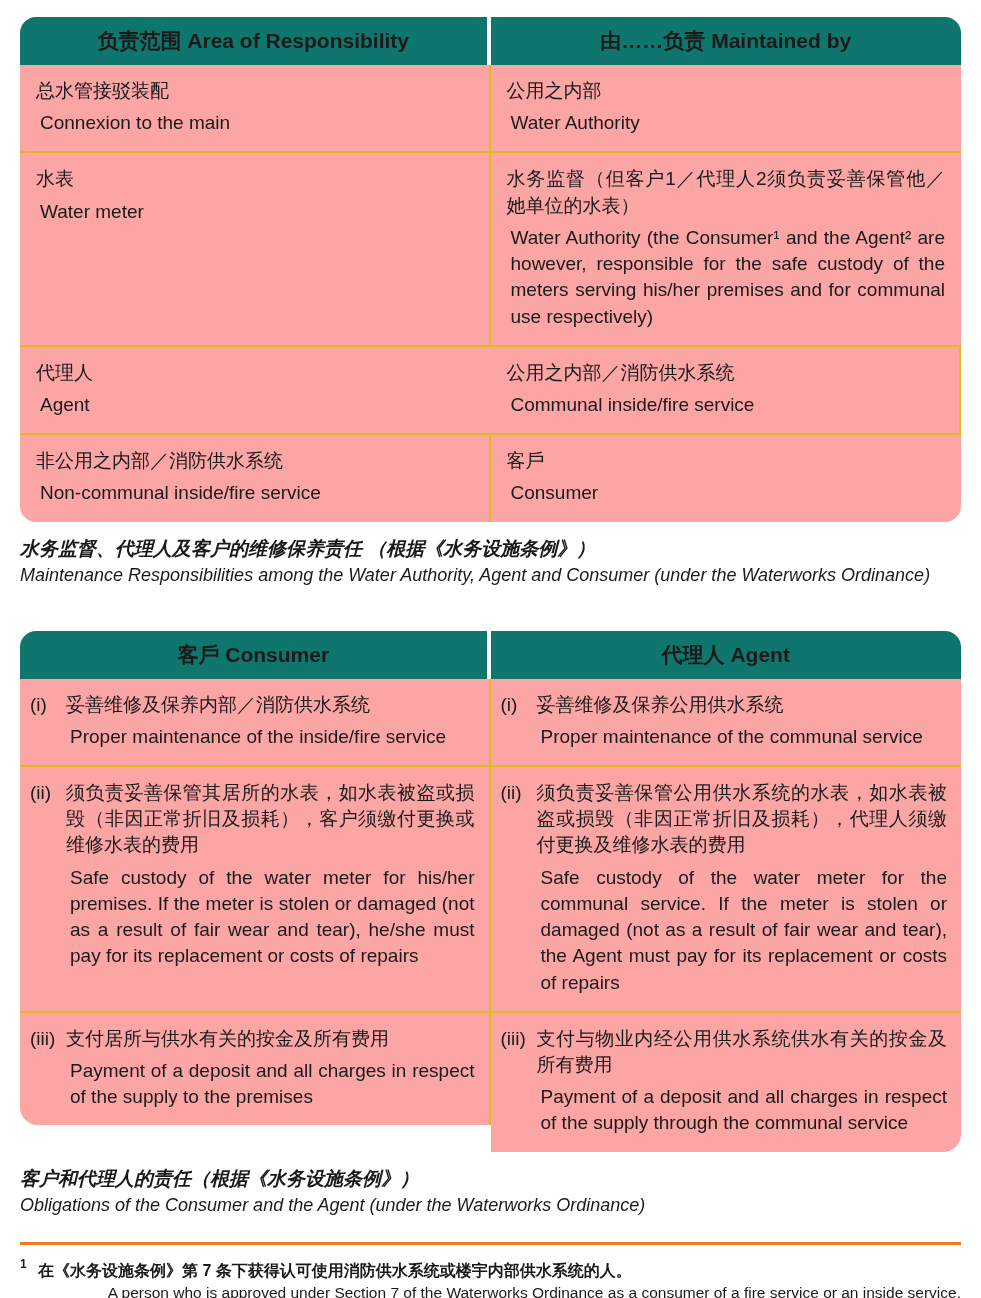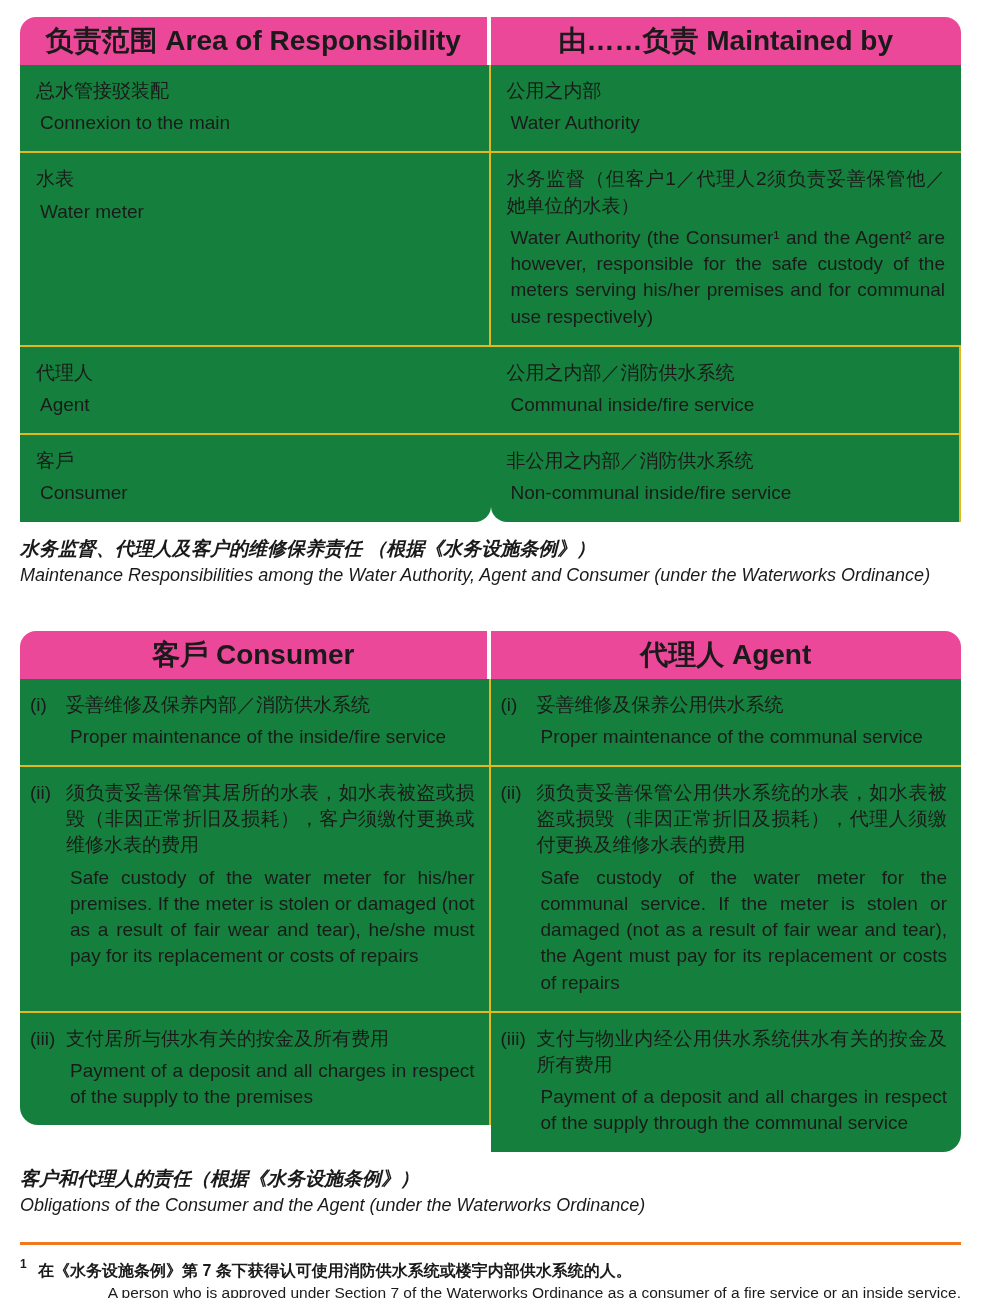--- a/index.html
+++ b/index.html
@@ -4,28 +4,28 @@
 <style>
   html,body{margin:0;padding:0;background:#ffffff;}
   .page{
     width:981px;min-height:1298px;box-sizing:border-box;
     padding:17px 20px 10px;background:#ffffff;
     font-family:"Liberation Sans", sans-serif;color:#1a1a1a;
   }
   
   .tbl{display:grid;grid-template-columns:1fr 1fr;width:941px;}
   .th{
-    background:#ec4899;font-weight:bold;font-size:28px;
+    background:#0f766e;font-weight:bold;font-size:21px;
     display:flex;align-items:center;justify-content:center;
     min-height:48px;box-sizing:border-box;text-align:center;
   }
   .th-left{border-top-left-radius:16px;border-right:4px solid #ffffff;}
   .th-right{border-top-right-radius:16px;}
   .td{
-    background:#15803d;box-sizing:border-box;
+    background:#fca5a5;box-sizing:border-box;
     padding:13px 16px 15px;font-size:19px;line-height:1.38;text-align:justify;
   }
   .td-left{border-right:2px solid #E3B71E;}
   .sep{border-bottom:2px solid #E3B71E;}
   .t1-last-left{border-bottom-left-radius:16px;}
   .t1-last-right{border-bottom-right-radius:16px;}
   .t2-last-left{align-self:start;border-bottom-left-radius:18px;}
   .t2-last-right{border-bottom-right-radius:18px;}
   .zh{margin:0;}
   .en{margin:6px 0 0 4px;}
@@ -75,27 +75,27 @@
 
     <div class="td sep">
       <p class="zh">代理人</p>
       <p class="en">Agent</p>
     </div>
     <div class="td td-left sep">
       <p class="zh">公用之内部／消防供水系统</p>
       <p class="en">Communal inside/fire service</p>
     </div>
 
+    <div class="td td-left t1-last-left">
+      <p class="zh">非公用之内部／消防供水系统</p>
+      <p class="en">Non-communal inside/fire service</p>
+    </div>
     <div class="td t1-last-right">
       <p class="zh">客戶</p>
       <p class="en">Consumer</p>
-    </div>
-    <div class="td td-left t1-last-left">
-      <p class="zh">非公用之内部／消防供水系统</p>
-      <p class="en">Non-communal inside/fire service</p>
     </div>
   </div>
 
   <div class="caption caption-gap">
     <p class="c-zh">水务监督、代理人及客户的维修保养责任 （根据《水务设施条例》）</p>
     <p class="c-en">Maintenance Responsibilities among the Water Authority, Agent and Consumer  (under the Waterworks Ordinance)</p>
   </div>
 
   <div class="tbl t2">
     <div class="th th-left">客戶  Consumer</div>

